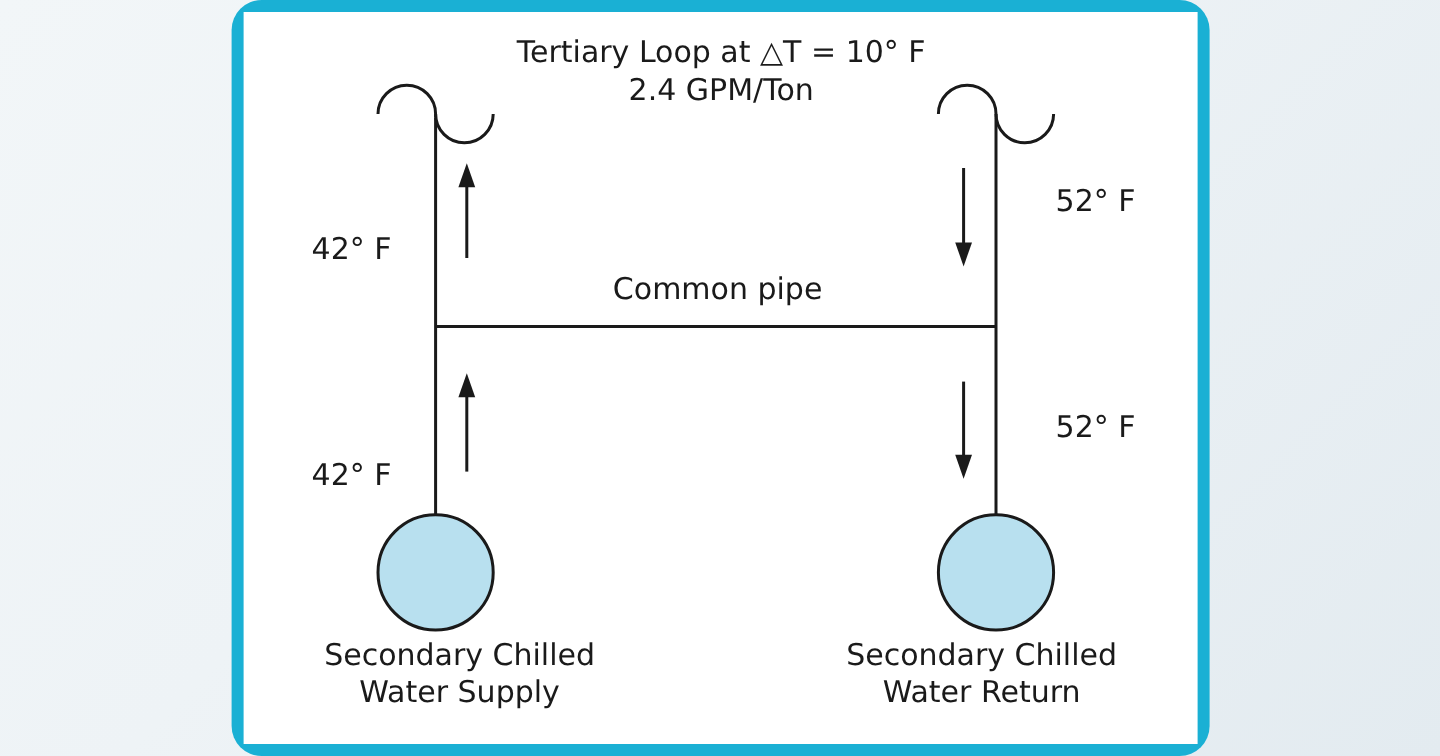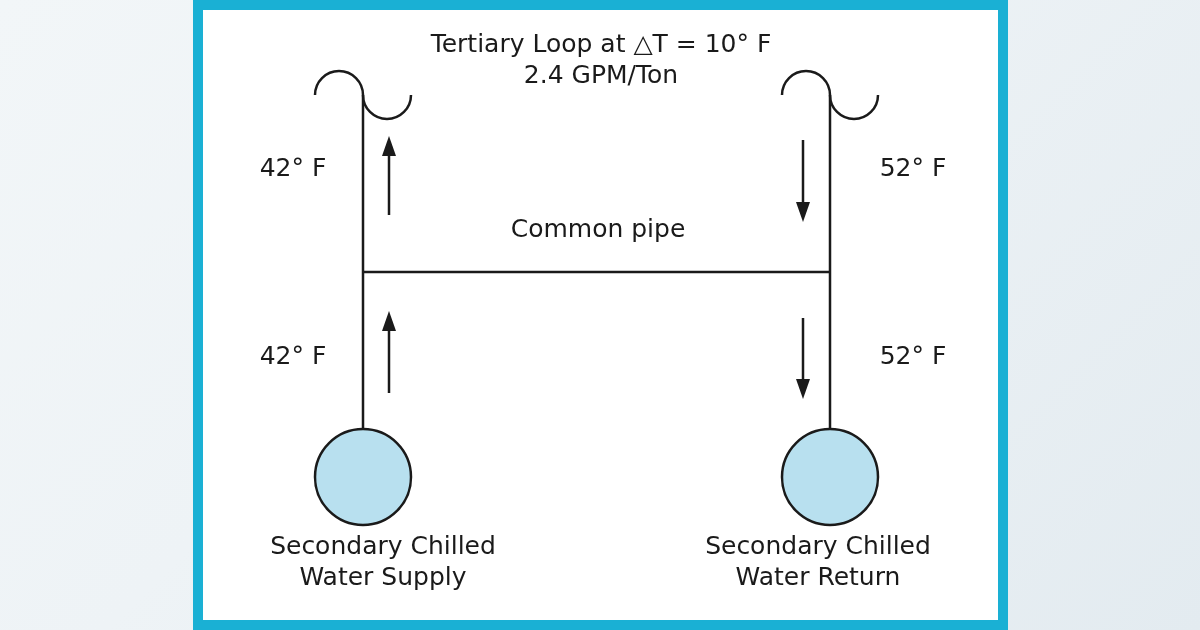--- a/index.html
+++ b/index.html
@@ -20,20 +20,21 @@
   }
   .diagram-frame {
     position: absolute;
     left: 193px;
     top: 0px;
     width: 815px;
     height: 630px;
     background: #1ab0d4;
     box-sizing: border-box;
     padding: 10px;
+    border-radius: 25px;
   }
   .diagram-inner {
     position: relative;
     width: 100%;
     height: 100%;
     background: #ffffff;
     overflow: hidden;
   }
   svg.diagram-svg {
     position: absolute;
@@ -45,39 +46,40 @@
   .lbl {
     position: absolute;
     color: #1a1a1a;
     font-size: 25px;
     line-height: 1.25;
     white-space: pre;
     text-align: center;
   }
   .lbl-left {
     text-align: center;
+    margin-top: 40px;
   }
   #label-tertiary {
     left: 140px;
     top: 18px;
     width: 516px;
   }
   #label-temp-top-left {
     left: 10px;
     top: 142px;
     width: 160px;
   }
   #label-temp-top-right {
     left: 630px;
     top: 142px;
     width: 160px;
   }
   #label-common-pipe {
     left: 230px;
-    top: 203px;
+    top: 215px;
     width: 330px;
   }
   #label-temp-bot-left {
     left: 10px;
     top: 330px;
     width: 160px;
   }
   #label-temp-bot-right {
     left: 630px;
     top: 330px;

